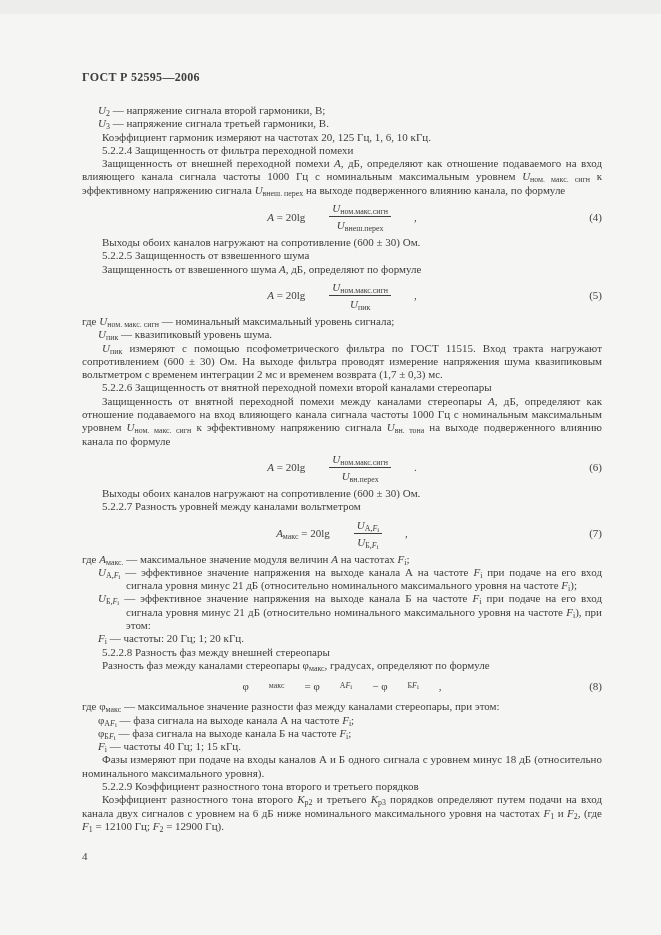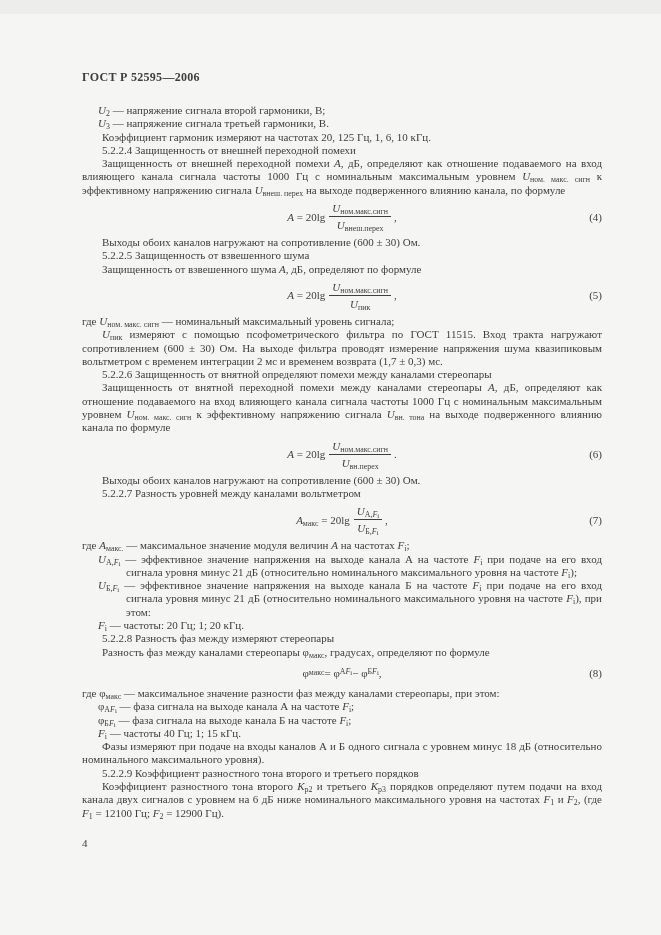--- a/index.html
+++ b/index.html
@@ -35,39 +35,39 @@
   .formula {
     position:relative;
     display:flex;
     justify-content:center;
     align-items:center;
     margin:5px 0;
     line-height:12px;
     text-align:center;
   }
   .formula.inline { margin:7px 0; line-height:14px; }
-  .f-body { display:inline-flex; align-items:center; }
+  .f-body { display:inline-flex; align-items:center;gap:20px; }
   .f-pre { margin-right:3px; white-space:nowrap; }
   .f-post { margin-left:2px; }
   .frac { display:inline-flex; flex-direction:column; align-items:center; margin:0 1px;text-align:right; }
   .f-num { border-bottom:1px solid var(--text-col, #3e3e3e); padding:0 3px 2px 3px; white-space:nowrap; }
   .f-den { padding-top:2px; white-space:nowrap; }
   .eqno { position:absolute; right:0; top:50%; transform:translateY(-50%); }
   .pageno { margin-top:17px; line-height:13px; }
 </style>
 </head>
 <body>
 
 <div class="page">
   <div class="doc-header">ГОСТ Р 52595—2006</div>
   <div class="content">
       <div class="blk def"><i>U</i><sub>2</sub> — напряжение сигнала второй гармоники, В;</div>
       <div class="blk def"><i>U</i><sub>3</sub> — напряжение сигнала третьей гармоники, В.</div>
       <div class="blk p">Коэффициент гармоник измеряют на частотах 20, 125 Гц, 1, 6, 10 кГц.</div>
-      <div class="blk h">5.2.2.4 Защищенность от внешней переходной помехи</div>
+      <div class="blk h">5.2.2.4 Защищенность от фильтра переходной помехи</div>
       <div class="blk p">Защищенность от внешней переходной помехи <i>A</i>, дБ, определяют как отношение подаваемого на вход влияющего канала сигнала частоты 1000 Гц с номинальным максимальным уровнем <i>U</i><sub>ном. макс. сигн</sub> к эффективному напряжению сигнала <i>U</i><sub>внеш. перех</sub> на выходе подверженного влиянию канала, по формуле</div>
       <div class="formula">
         <span class="f-body">
           <span class="f-pre"><i>A</i> = 20lg</span>
           <span class="frac">
             <span class="f-num"><i>U</i><sub>ном.макс.сигн</sub></span>
             <span class="f-den"><i>U</i><sub>внеш.перех</sub></span>
           </span>
           <span class="f-post">,</span>
         </span>
@@ -81,22 +81,23 @@
           <span class="f-pre"><i>A</i> = 20lg</span>
           <span class="frac">
             <span class="f-num"><i>U</i><sub>ном.макс.сигн</sub></span>
             <span class="f-den"><i>U</i><sub>пик</sub></span>
           </span>
           <span class="f-post">,</span>
         </span>
         <span class="eqno">(5)</span>
       </div>
       <div class="blk where">где <i>U</i><sub>ном. макс. сигн</sub> — номинальный максимальный уровень сигнала;</div>
+      <div class="blk def"><i>U</i><sub>пик</sub> — квазипиковый уровень шума.</div>
       <div class="blk p"><i>U</i><sub>пик</sub> измеряют с помощью псофометрического фильтра по ГОСТ 11515. Вход тракта нагружают сопротивлением (600 ± 30) Ом. На выходе фильтра проводят измерение напряжения шума квазипиковым вольтметром с временем интеграции 2 мс и временем возврата (1,7 ± 0,3) мс.</div>
-      <div class="blk h">5.2.2.6 Защищенность от внятной определяют помехи между каналами стереопары</div>
+      <div class="blk h">5.2.2.6 Защищенность от внятной переходной помехи второй каналами стереопары</div>
       <div class="blk p">Защищенность от внятной переходной помехи между каналами стереопары <i>A</i>, дБ, определяют как отношение подаваемого на вход влияющего канала сигнала частоты 1000 Гц с номинальным максимальным уровнем <i>U</i><sub>ном. макс. сигн</sub> к эффективному напряжению сигнала <i>U</i><sub>вн. тона</sub> на выходе подверженного влиянию канала по формуле</div>
       <div class="formula">
         <span class="f-body">
           <span class="f-pre"><i>A</i> = 20lg</span>
           <span class="frac">
             <span class="f-num"><i>U</i><sub>ном.макс.сигн</sub></span>
             <span class="f-den"><i>U</i><sub>вн.перех</sub></span>
           </span>
           <span class="f-post">.</span>
         </span>
@@ -112,21 +113,21 @@
             <span class="f-den"><i>U</i><sub>Б,<i>F</i><sub>i</sub></sub></span>
           </span>
           <span class="f-post">,</span>
         </span>
         <span class="eqno">(7)</span>
       </div>
       <div class="blk where">где <i>A</i><sub>макс.</sub> — максимальное значение модуля величин <i>A</i> на частотах <i>F</i><sub>i</sub>;</div>
       <div class="blk def"><i>U</i><sub>А,<i>F</i><sub>i</sub></sub> — эффективное значение напряжения на выходе канала А на частоте <i>F</i><sub>i</sub> при подаче на его вход сигнала уровня минус 21 дБ (относительно номинального максимального уровня на частоте <i>F</i><sub>i</sub>);</div>
       <div class="blk def"><i>U</i><sub>Б,<i>F</i><sub>i</sub></sub> — эффективное значение напряжения на выходе канала Б на частоте <i>F</i><sub>i</sub> при подаче на его вход сигнала уровня минус 21 дБ (относительно номинального максимального уровня на частоте <i>F</i><sub>i</sub>), при этом:</div>
       <div class="blk def"><i>F</i><sub>i</sub> — частоты: 20 Гц; 1; 20 кГц.</div>
-      <div class="blk h">5.2.2.8 Разность фаз между измеряют стереопары</div>
+      <div class="blk h">5.2.2.8 Разность фаз между внешней стереопары</div>
       <div class="blk p">Разность фаз между каналами стереопары φ<sub>макс</sub>, градусах, определяют по формуле</div>
       <div class="formula inline">
         <span class="f-body">φ<sub>макс</sub> = φ<sub>А<i>F</i><sub>i</sub></sub> − φ<sub>Б<i>F</i><sub>i</sub></sub>,</span>
         <span class="eqno">(8)</span>
       </div>
       <div class="blk where">где φ<sub>макс</sub> — максимальное значение разности фаз между каналами стереопары, при этом:</div>
       <div class="blk def">φ<sub>А<i>F</i><sub>i</sub></sub> — фаза сигнала на выходе канала А на частоте <i>F</i><sub>i</sub>;</div>
       <div class="blk def">φ<sub>Б<i>F</i><sub>i</sub></sub> — фаза сигнала на выходе канала Б на частоте <i>F</i><sub>i</sub>;</div>
       <div class="blk def"><i>F</i><sub>i</sub> — частоты 40 Гц; 1; 15 кГц.</div>
       <div class="blk p">Фазы измеряют при подаче на входы каналов А и Б одного сигнала с уровнем минус 18 дБ (относительно номинального максимального уровня).</div>

